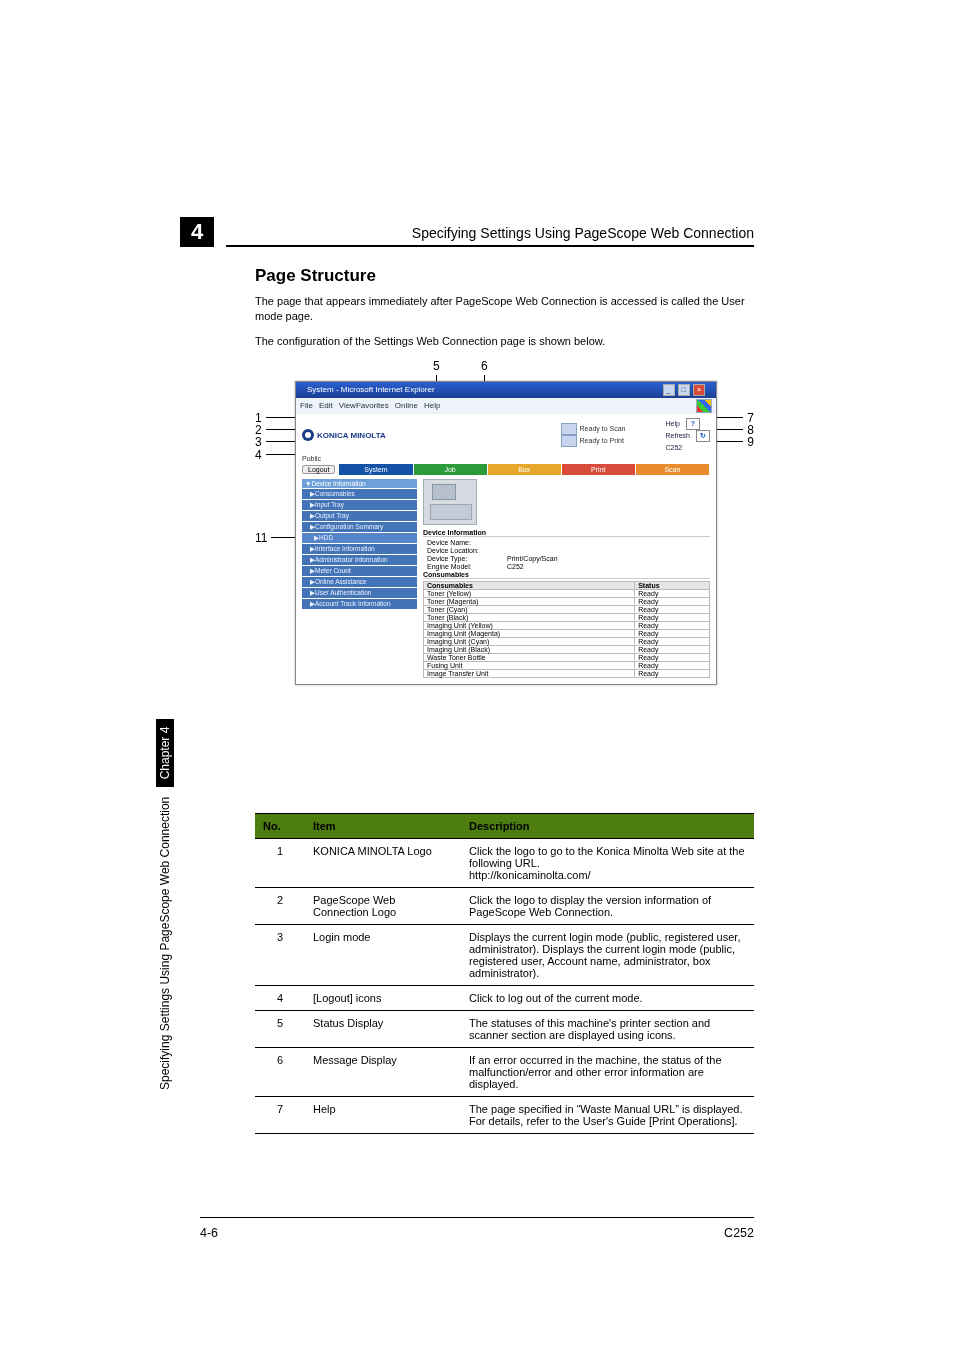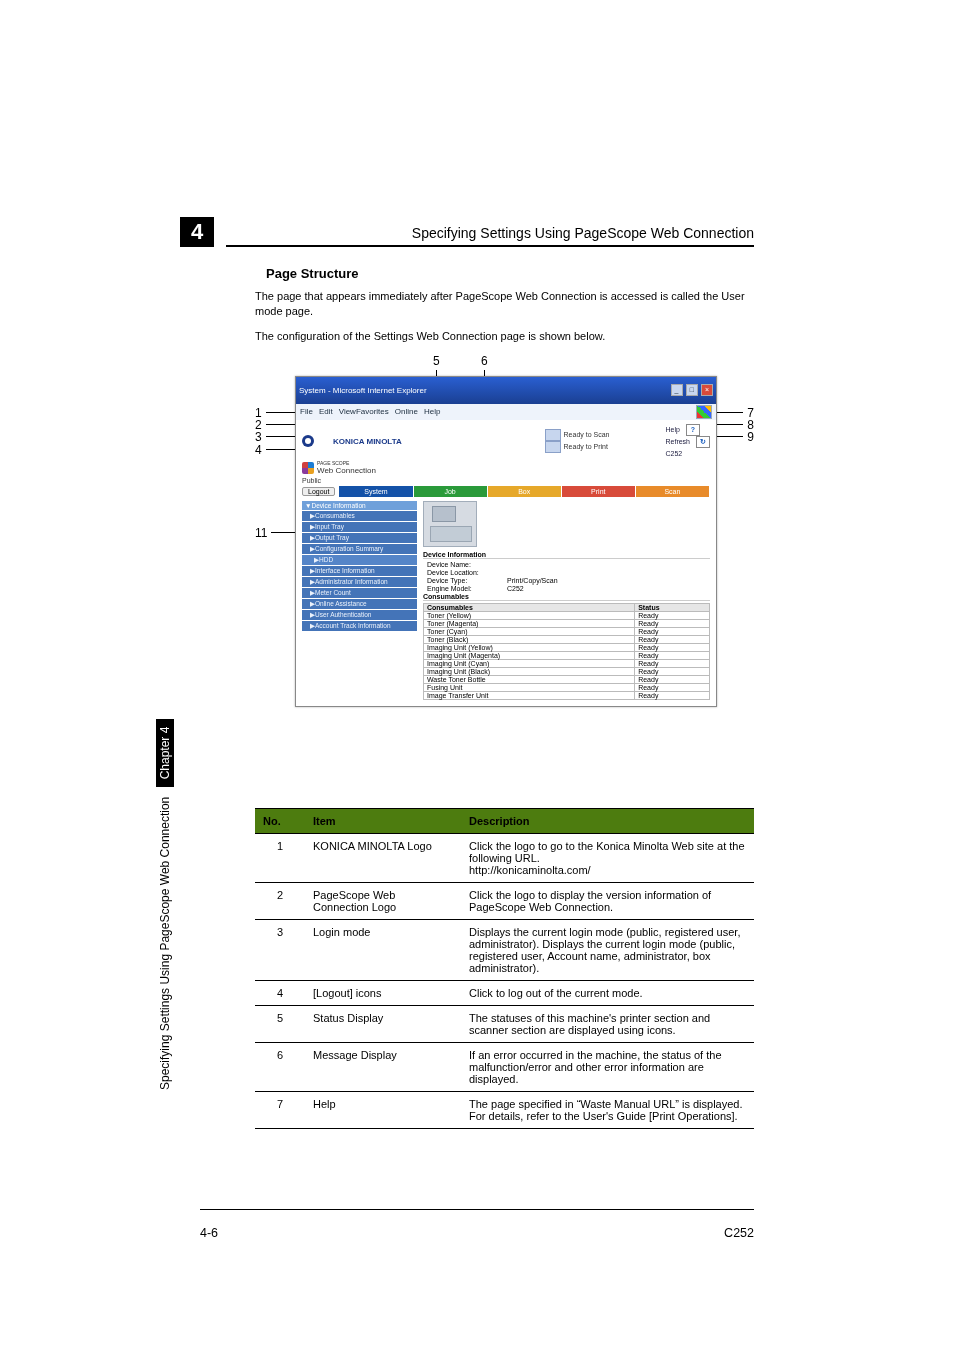--- a/index.html
+++ b/index.html
@@ -49,23 +49,23 @@
     align-items: flex-end;
     justify-content: flex-end;
   }
   .content {
     position: absolute;
     top: 260px;
     left: 255px;
     right: 200px;
   }
   h3.page-structure {
-    font-size: 13px;
+    font-size: 17px;
     font-weight: bold;
-    margin: 6px 0 8px 11px;
+    margin: 6px 0 8px 0;
   }
   p.body {
     font-size: 11px;
     line-height: 1.35;
     margin: 0 0 10px 0;
   }
   
   .side-caption {
     position: absolute;
     left: 156px;
@@ -136,25 +136,25 @@
     position: absolute;
     left: 40px;
     top: 22px;
     width: 420px;
     border: 1px solid #888;
     background: #fff;
     box-shadow: 0 0 2px rgba(0,0,0,0.3);
     font-size: 8px;
   }
   .browser .titlebar {
-    height: 27px;
+    height: 16px;
     display: flex;
     align-items: center;
     justify-content: space-between;
-    padding: 0 3px;
+    padding: 0 11px;
     background: linear-gradient(#2a5fd1, #1a3f92);
     color: #fff;
   }
   .browser .titlebar .winbtns span {
     display: inline-block;
     width: 10px;
     height: 10px;
     margin-left: 1px;
     font-size: 7px;
     background: #d84b3a;
@@ -181,21 +181,20 @@
     background: linear-gradient(45deg,#e33 25%,#3c3 25% 50%,#36f 50% 75%,#fb0 75%);
     border:1px solid #9ab;
   }
   .browser .inner {
     padding: 0;
   }
   .brand-row {
     display: flex;
     align-items: center;
     padding: 4px 6px 2px 6px;
-    gap: 16px;
   }
   .brand-row .km {
     font-weight: bold;
     font-size: 8px;
     color: #1b3a8a;
   }
   .brand-row .km-mark{
     width:12px;height:12px;border-radius:50%;
     background:#1b3a8a;margin-right:3px;display:inline-block;
     position:relative;
@@ -371,21 +370,21 @@
   
   .ftr {
     position: absolute;
     bottom: 110px;
     left: 200px;
     right: 200px;
     display: flex;
     justify-content: space-between;
     font-size: 12.5px;
     border-top: 1px solid #000;
-    padding-top: 16px;
+    padding-top: 8px;
   }
   .inside-num{
     position:absolute;
     font-size:11px;
   }
 </style>
 </head>
 <body>
 
 <div class="page">
@@ -489,27 +488,20 @@
                   <span class="rbox">?</span>
                 </div>
               <div class="rrow">
                   <span>Refresh</span>
                   <span class="rbox">↻</span>
                 </div>
               <div class="rrow">
                   <span>C252</span>
                 </div>
             </div>
-          </div>
-          <div class="pwsc-row">
-            <span class="pwsc-logo"></span>
-            <span class="pwsc">
-              <span style="font-size:5px;line-height:5px;display:block;">PAGE SCOPE</span>
-              <span>Web Connection</span>
-            </span>
           </div>
           <div class="login-row">Public</div>
           <div class="tab-row">
             <span class="logout">Logout</span>
             <span class="tab sys">System</span>
             <span class="tab job">Job</span>
             <span class="tab box">Box</span>
             <span class="tab print">Print</span>
             <span class="tab scan">Scan</span>
           </div>

